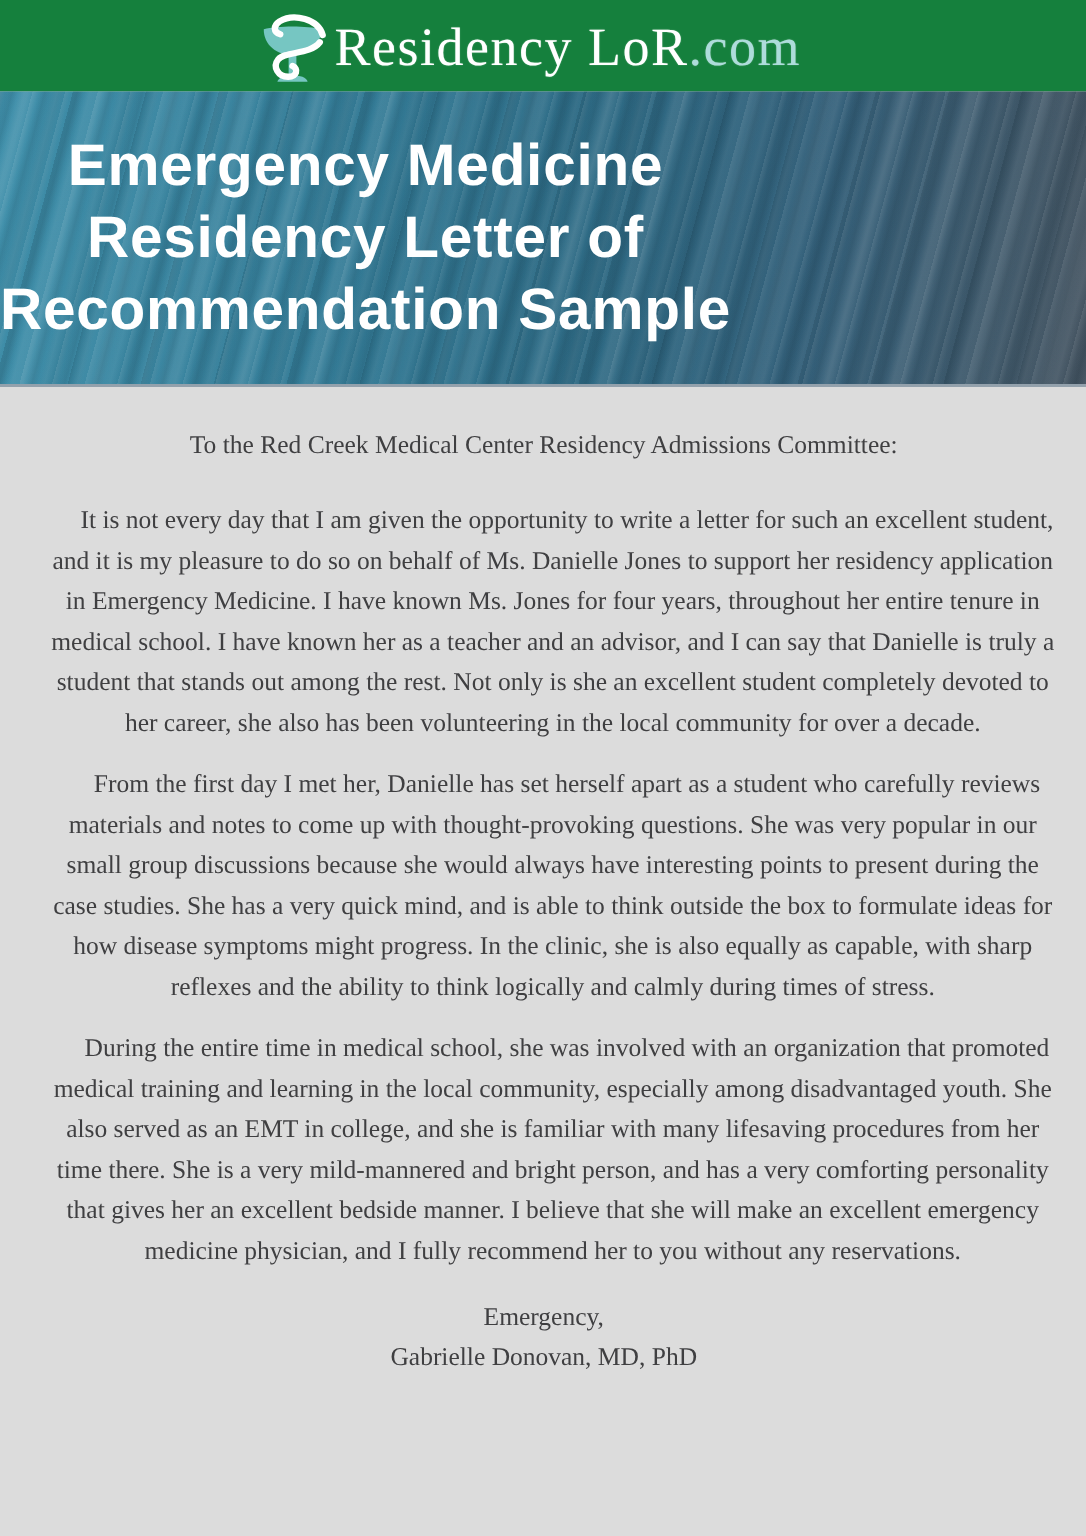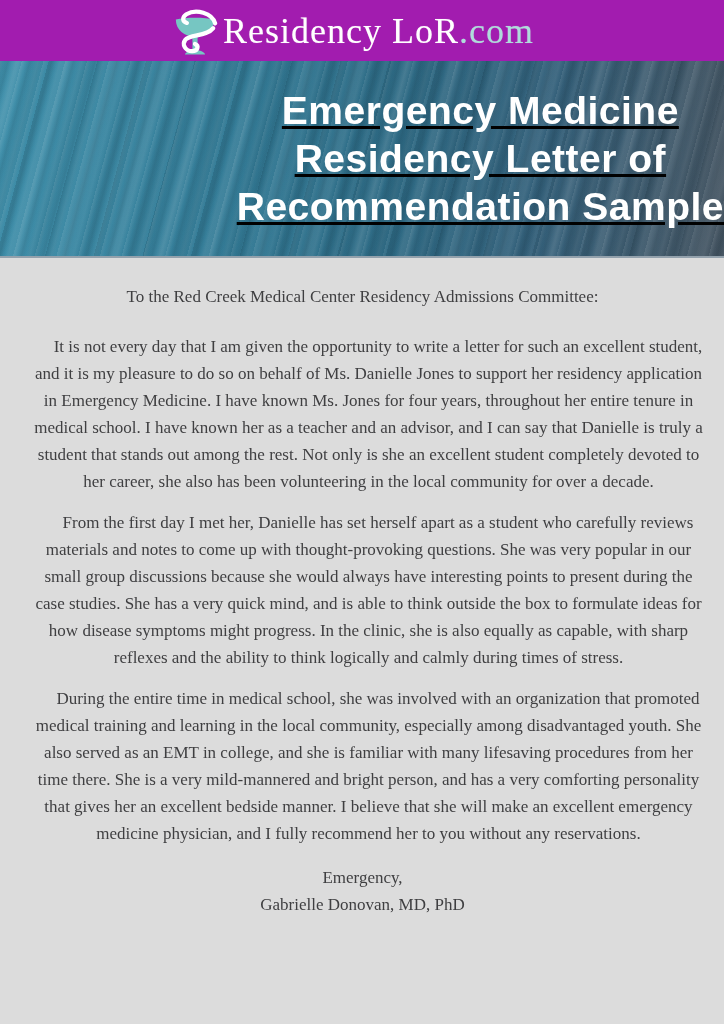--- a/index.html
+++ b/index.html
@@ -7,49 +7,48 @@
     width:724px; height:1024px;
     background:#dcdcdc;
     font-family:"Liberation Serif", serif;
     overflow:hidden;
   }
   .page { width:724px; height:1024px; display:flex; flex-direction:column; }
 
   
   .site-header {
     height:61px; flex:0 0 61px;
-    background:#a21caf;
+    background:#15803d;
     display:flex; align-items:center; justify-content:center;
   }
   .logo { display:flex; align-items:center; gap:5px; margin-left:-18px; }
   .logo-icon { width:46px; height:48px; margin-top:3px; }
   .logo-text {
     font-family:"Liberation Serif", serif;
     font-size:36px; line-height:60px;
     color:#ffffff; letter-spacing:1px; white-space:nowrap;
     text-shadow:0 0 1px rgba(255,255,255,0.35);
   }
   .logo-suffix { color:#aedcdb; }
 
   
   .banner {
     height:195px; flex:0 0 195px;
-    display:flex; align-items:center; justify-content:flex-end;
+    display:flex; align-items:center; justify-content:flex-start;
     border-bottom:2px solid #93a1ac;
     background:
       repeating-linear-gradient(105deg,
         rgba(255,255,255,0.09) 0px, rgba(255,255,255,0) 4px,
         rgba(8,28,40,0.10) 8px,  rgba(255,255,255,0) 12px,
         rgba(255,255,255,0.05) 16px, rgba(255,255,255,0) 21px),
       repeating-linear-gradient(105deg,
         rgba(0,20,30,0.12) 0px, rgba(0,20,30,0) 9px,
         rgba(255,255,255,0.07) 18px, rgba(255,255,255,0) 27px,
         rgba(0,20,30,0.08) 38px, rgba(0,20,30,0) 47px),
       linear-gradient(97deg, #4090ab 0%, #337a95 35%, #2e6a84 55%, #35617b 75%, #475663 100%);
-    text-decoration: underline;
   }
   .title {
     margin:0; text-align:center;
     font-family:"Liberation Sans", sans-serif;
     font-weight:700; font-size:39px; line-height:48px;
     letter-spacing:0.5px; color:#ffffff;
   }
   .title span { display:block; }
 
   

